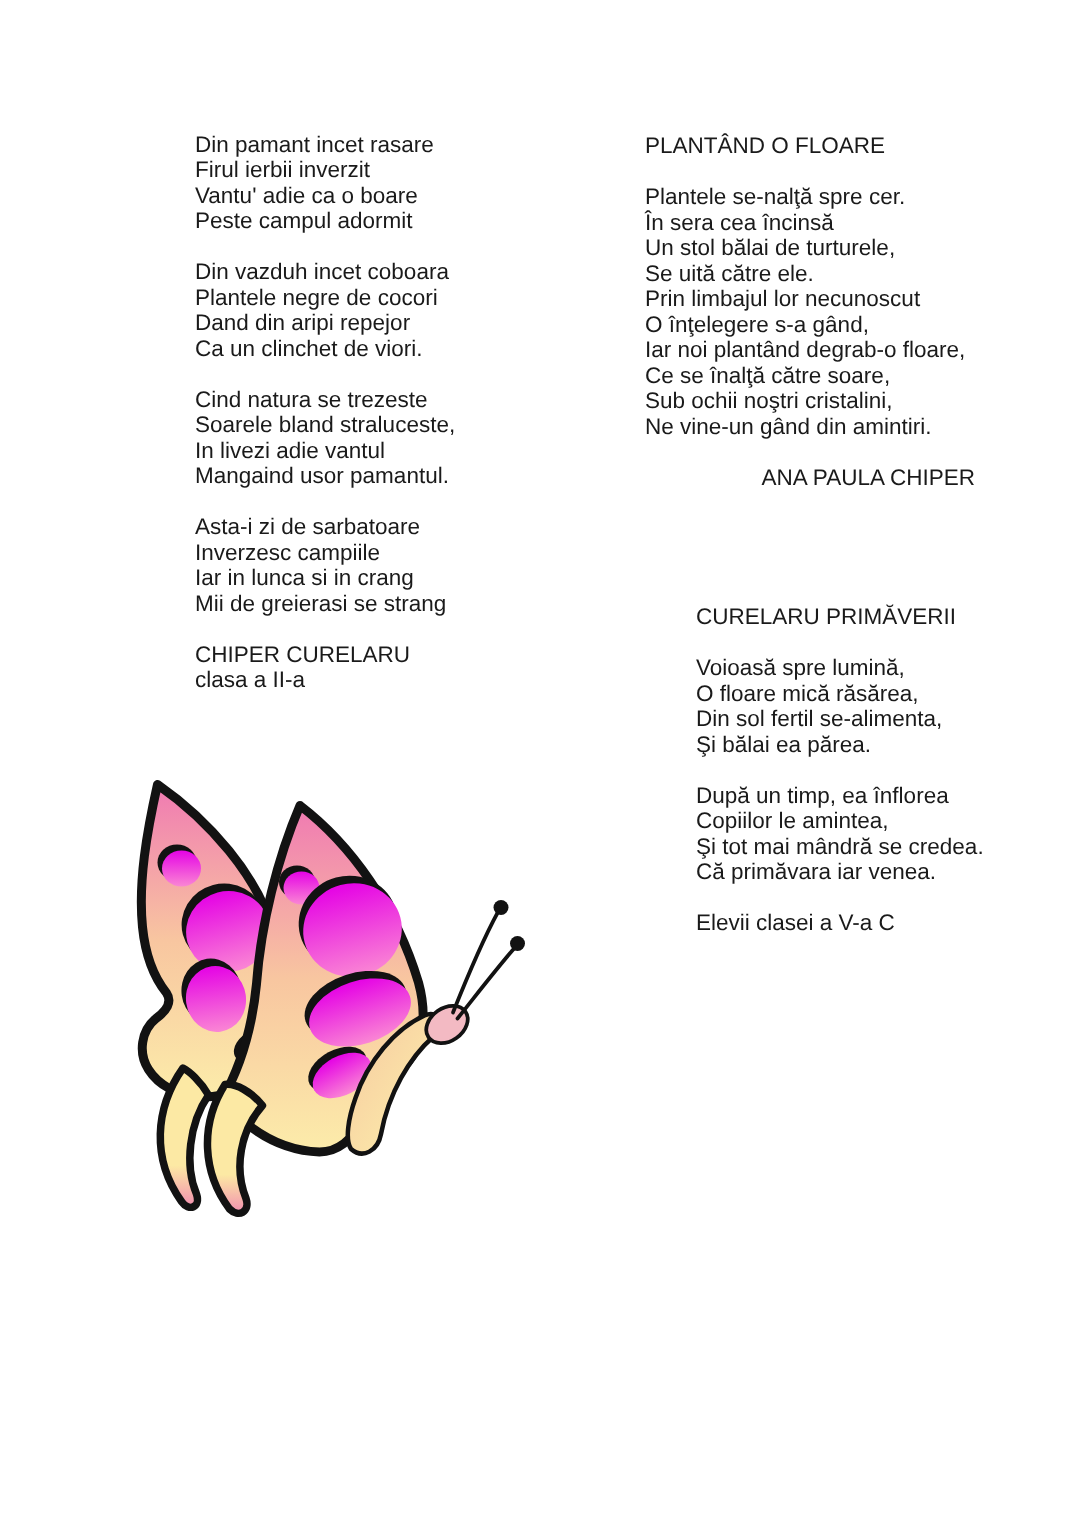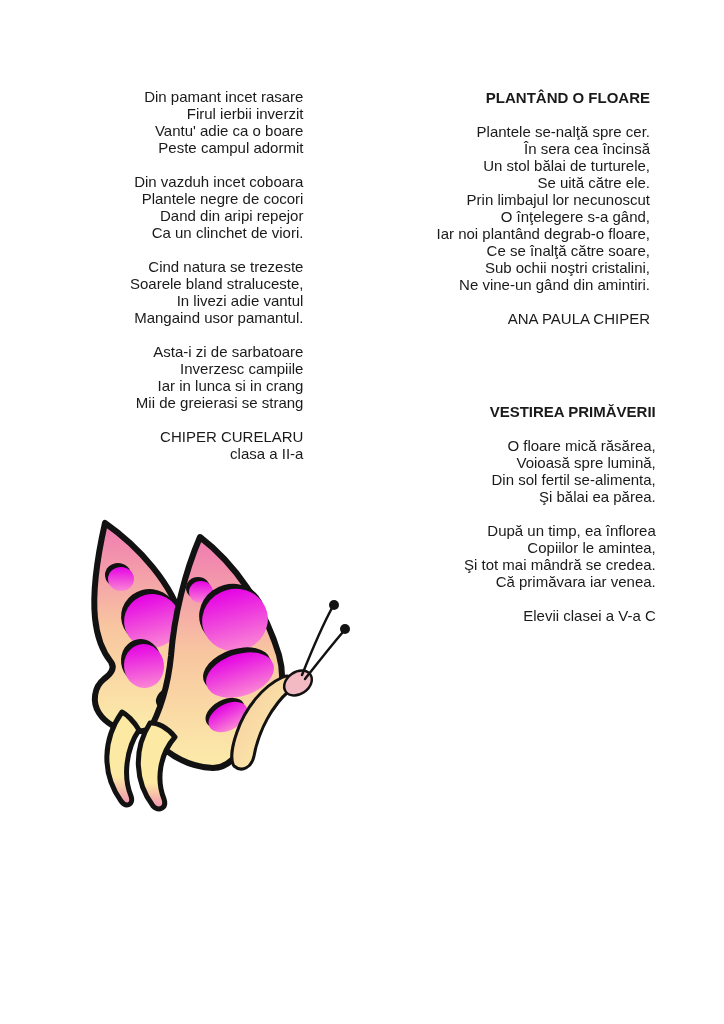--- a/index.html
+++ b/index.html
@@ -6,23 +6,23 @@
   body {
     width: 724px; height: 1024px; position: relative; overflow: hidden;
     font-family: "Liberation Sans", sans-serif;
     color: #1a1a1a; font-size: 15px; line-height: 17px;
   }
   .page { position: absolute; inset: 0; background: #ffffff; }
   .col { position: absolute; white-space: nowrap; }
   .poem-left   { left: 130px; top: 88px;  }
   .poem-tr     { left: 430px; top: 89px;  }
   .poem-br     { left: 464px; top: 403px; }
-  .line { height: 17px; text-align: right; }
+  .line { height: 17px; }
   .gap  { height: 17px; }
-  .title { font-weight: bold; }
+  .title { font-weight: normal; }
   .author-block { width: 220px; text-align: right; }
   .butterfly { position: absolute; left: 86px; top: 516px; width: 280px; height: 300px; }
 </style>
 </head>
 <body>
 
 <div class="page">
 
   <div class="col poem-left">
     <div class="line">Din pamant incet rasare</div>
@@ -62,24 +62,24 @@
     <div class="line">Ce se înalţă către soare,</div>
     <div class="line">Sub ochii noştri cristalini,</div>
     <div class="line">Ne vine-un gând din amintiri.</div>
     <div class="gap"></div>
     <div class="author-block">
       <div class="line">ANA PAULA CHIPER</div>
     </div>
   </div>
 
   <div class="col poem-br">
-    <div class="line title">VESTIREA PRIMĂVERII</div>
+    <div class="line title">CURELARU PRIMĂVERII</div>
     <div class="gap"></div>
+    <div class="line">Voioasă spre lumină,</div>
     <div class="line">O floare mică răsărea,</div>
-    <div class="line">Voioasă spre lumină,</div>
     <div class="line">Din sol fertil se-alimenta,</div>
     <div class="line">Şi bălai ea părea.</div>
     <div class="gap"></div>
     <div class="line">După un timp, ea înflorea</div>
     <div class="line">Copiilor le amintea,</div>
     <div class="line">Şi tot mai mândră se credea.</div>
     <div class="line">Că primăvara iar venea.</div>
     <div class="gap"></div>
     <div class="line">Elevii clasei a V-a C</div>
   </div>

